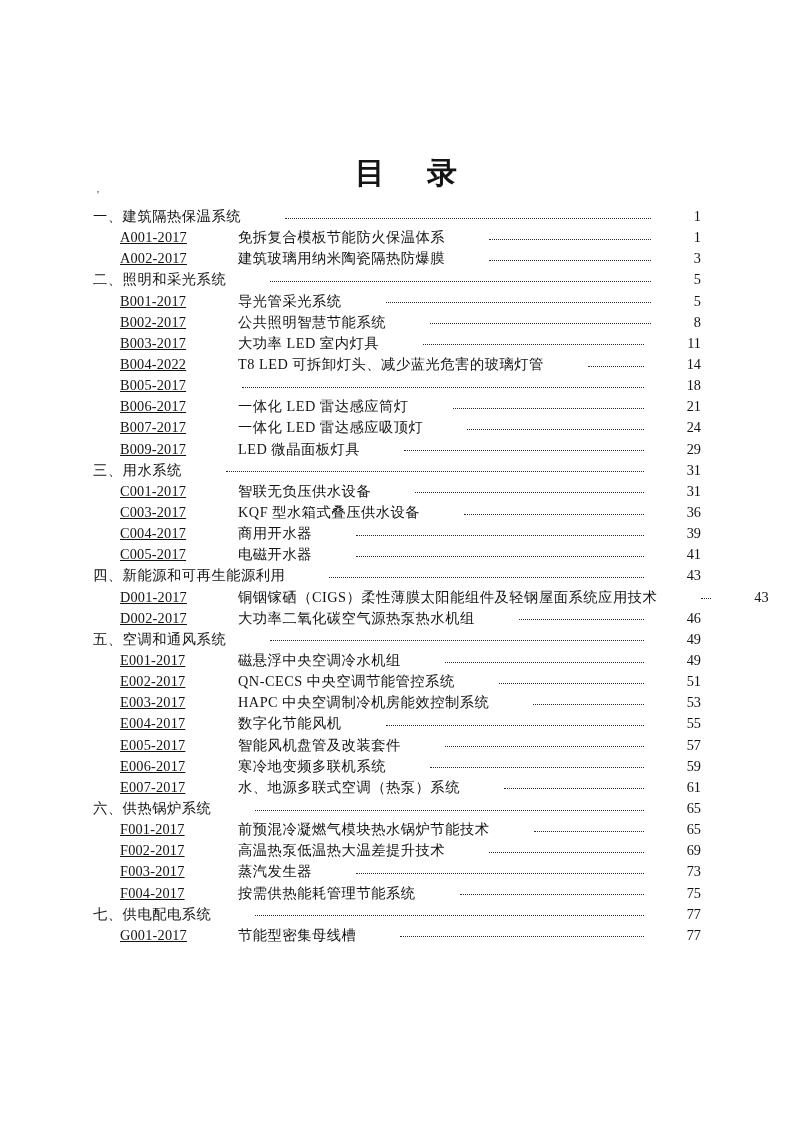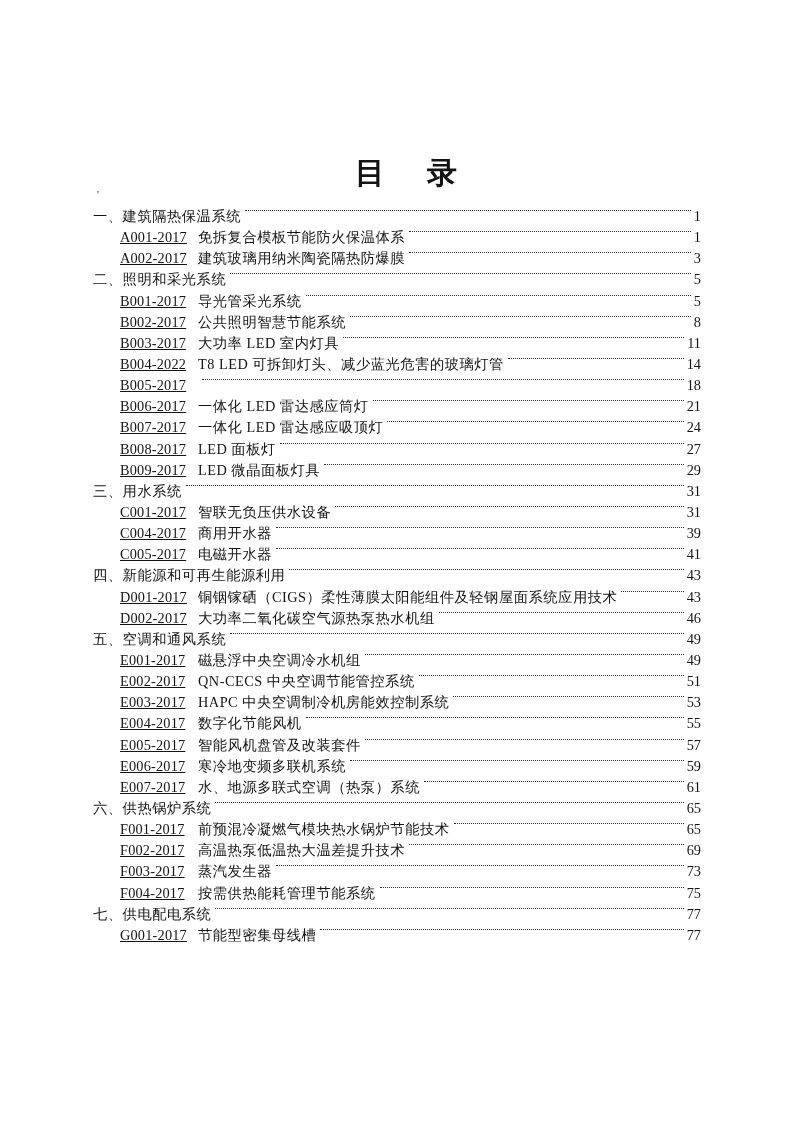--- a/index.html
+++ b/index.html
@@ -34,26 +34,27 @@
     color: #222;
   }
   .toc {
     position: absolute;
     top: 206px;
     left: 93px;
     right: 93px;
   }
   .row {
     display: flex;
-    align-items: flex-start;
+    align-items: center;
     height: 21.15px;
     line-height: 21.15px;
     font-size: 14.3px;
     letter-spacing: 0.5px;
     white-space: nowrap;
+    gap: 40px;
   }
   .row.item {
     padding-left: 27px;
   }
   .code {
     flex: 0 0 78px;
     letter-spacing: 0.2px;
     text-decoration: underline;
   }
   .text {
@@ -135,41 +136,41 @@
       <span class="leader"></span>
       <span class="page">21</span>
     </div>
     <div class="row item">
       <span class="code">B007-2017</span>
       <span class="text">一体化 LED 雷达感应吸顶灯</span>
       <span class="leader"></span>
       <span class="page">24</span>
     </div>
     <div class="row item">
-      <span class="code">B008-2017</span>
-      <span class="text">LED 面板灯</span>
-      <span class="leader"></span>
-      <span class="page">27</span>
-    </div>
-    <div class="row item">
       <span class="code">B009-2017</span>
       <span class="text">LED 微晶面板灯具</span>
       <span class="leader"></span>
       <span class="page">29</span>
     </div>
     <div class="row section">
       <span class="text">三、用水系统</span>
       <span class="leader"></span>
       <span class="page">31</span>
     </div>
     <div class="row item">
       <span class="code">C001-2017</span>
       <span class="text">智联无负压供水设备</span>
       <span class="leader"></span>
       <span class="page">31</span>
+    </div>
+    <div class="row item">
+      <span class="code">C003-2017</span>
+      <span class="text">KQF 型水箱式叠压供水设备</span>
+      <span class="leader"></span>
+      <span class="page">36</span>
     </div>
     <div class="row item">
       <span class="code">C004-2017</span>
       <span class="text">商用开水器</span>
       <span class="leader"></span>
       <span class="page">39</span>
     </div>
     <div class="row item">
       <span class="code">C005-2017</span>
       <span class="text">电磁开水器</span>

